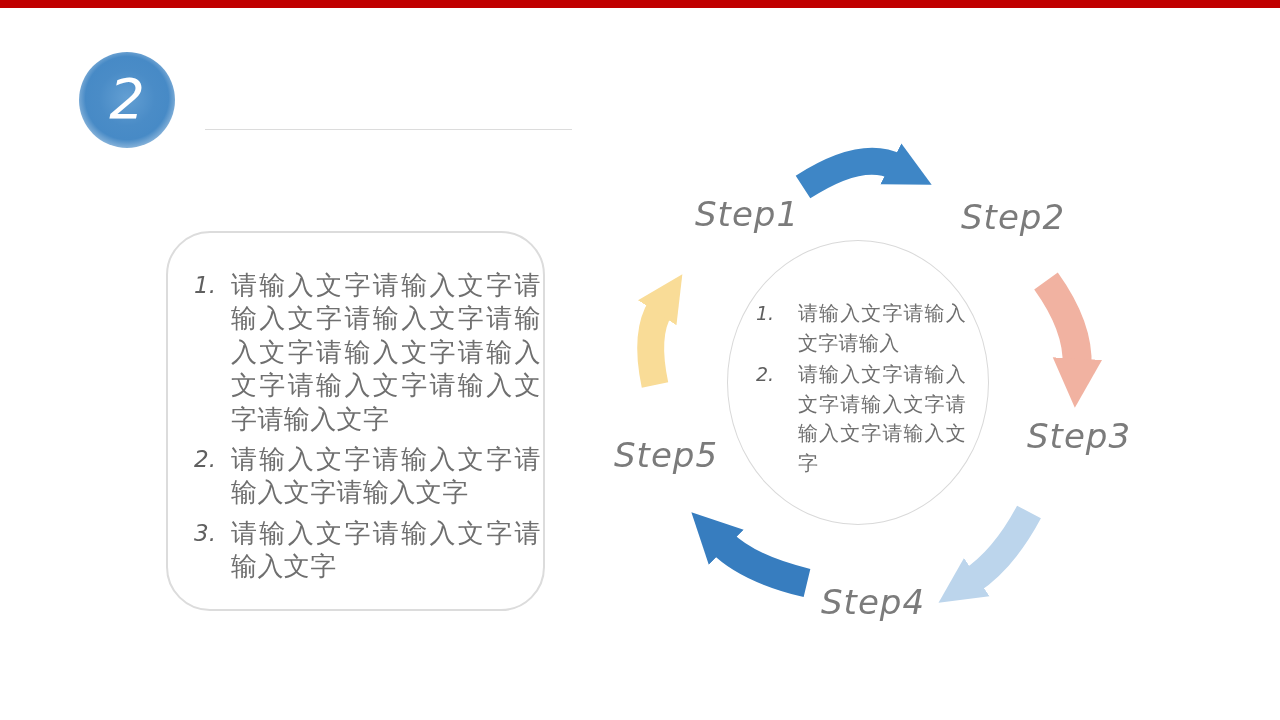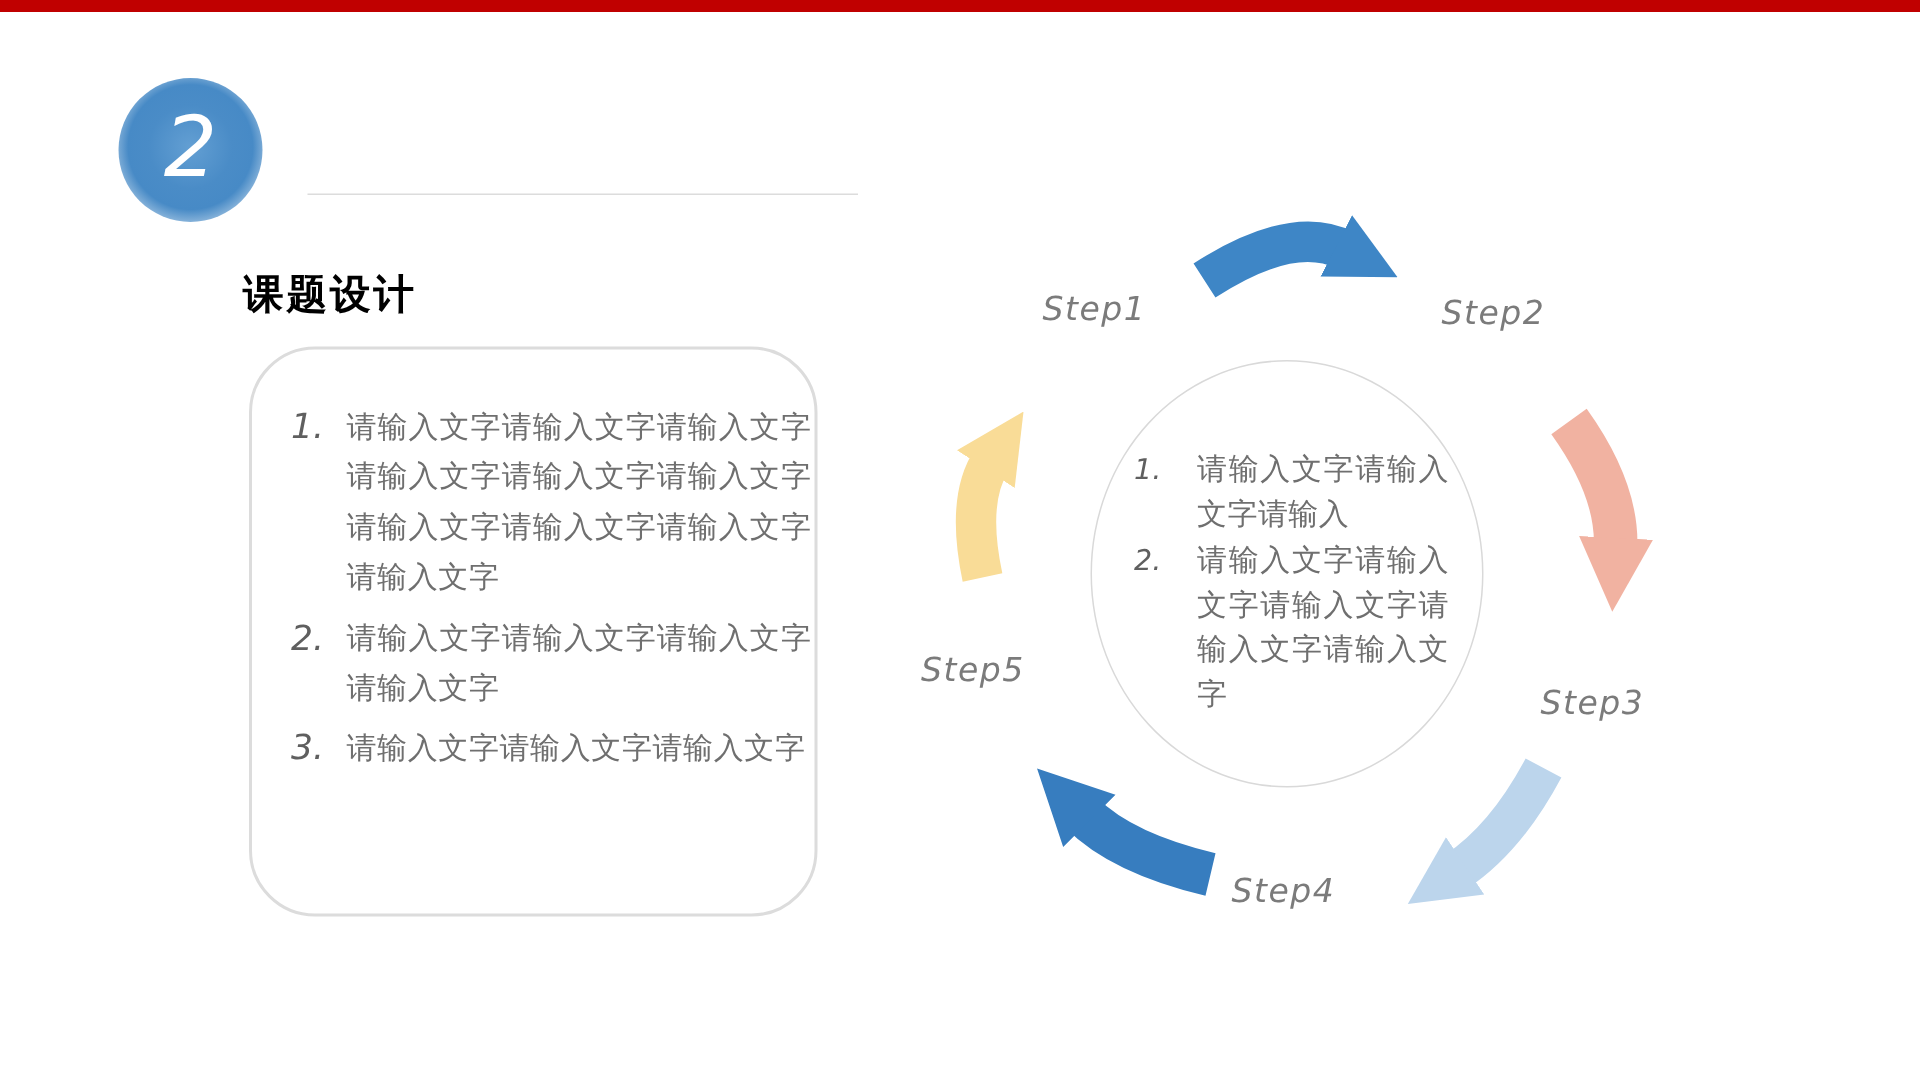--- a/index.html
+++ b/index.html
@@ -43,65 +43,64 @@
     border:2px solid #dcdcdc;border-radius:44px;box-sizing:border-box;
     padding:36px 20px 0 26px;
   }
   .num-list{display:flex;flex-direction:column;}
   .num-row{display:flex;margin-bottom:7px;}
   .num-row .num{
     width:37px;flex:none;color:#5f5f5f;font-size:23px;line-height:33.4px;
     font-style:italic;font-family:"DejaVu Sans",sans-serif;
   }
   .num-row .txt{
-    width:310px;flex:none;color:#6f6f6f;font-size:20px;line-height:33.4px;
+    width:310px;flex:none;color:#6f6f6f;font-size:26px;line-height:33.4px;
     letter-spacing:0.4px;text-align:justify;
   }
 
   
   .cycle-circle{
     position:absolute;left:727px;top:240px;width:262px;height:285px;
     border:1.5px solid #d9d9d9;border-radius:50%;box-sizing:border-box;background:#ffffff;
   }
   .center-list{position:absolute;left:756px;top:299px;width:215px;}
   .center-list .num-row{margin-bottom:2px;}
   .center-list .num{
     width:42px;flex:none;color:#5f5f5f;font-size:19px;line-height:29.5px;
     font-style:italic;font-family:"DejaVu Sans",sans-serif;
   }
   .center-list .txt{
     width:168px;flex:none;color:#6f6f6f;font-size:20px;line-height:29.5px;letter-spacing:0.3px;
   }
 
   .step-label{
-    position:absolute;color:#7b7b7b;font-size:22px;font-style:italic;
+    position:absolute;color:#7b7b7b;font-size:34px;font-style:italic;
     font-family:"DejaVu Sans",sans-serif;letter-spacing:1px;white-space:nowrap;
   }
   .step1{left:695px;top:194px;}
   .step2{left:948px;top:197px;margin-left:13px;}
-  .step3{left:1027px;top:457px;}
+  .step3{left:1027px;top:416px;}
   .step4{left:821px;top:582px;}
   .step5{left:614px;top:435px;}
 
   .arrows-svg{position:absolute;left:0;top:0;width:1280px;height:720px;}
 </style>
 </head>
 <body>
 
 <div class="slide">
 
   <div class="accent-bar"></div>
 
   <div class="badge">
     <div class="badge-num">2</div>
   </div>
 
   <div class="title-underline"></div>
 
-  <div class="section-title">课题设计</div>
 
   <div class="content-box">
     <div class="num-list">
       <div class="num-row">
         <span class="num">1.</span>
         <span class="txt">请输入文字请输入文字请输入文字请输入文字请输入文字请输入文字请输入文字请输入文字请输入文字请输入文字</span>
       </div>
       <div class="num-row">
         <span class="num">2.</span>
         <span class="txt">请输入文字请输入文字请输入文字请输入文字</span>

